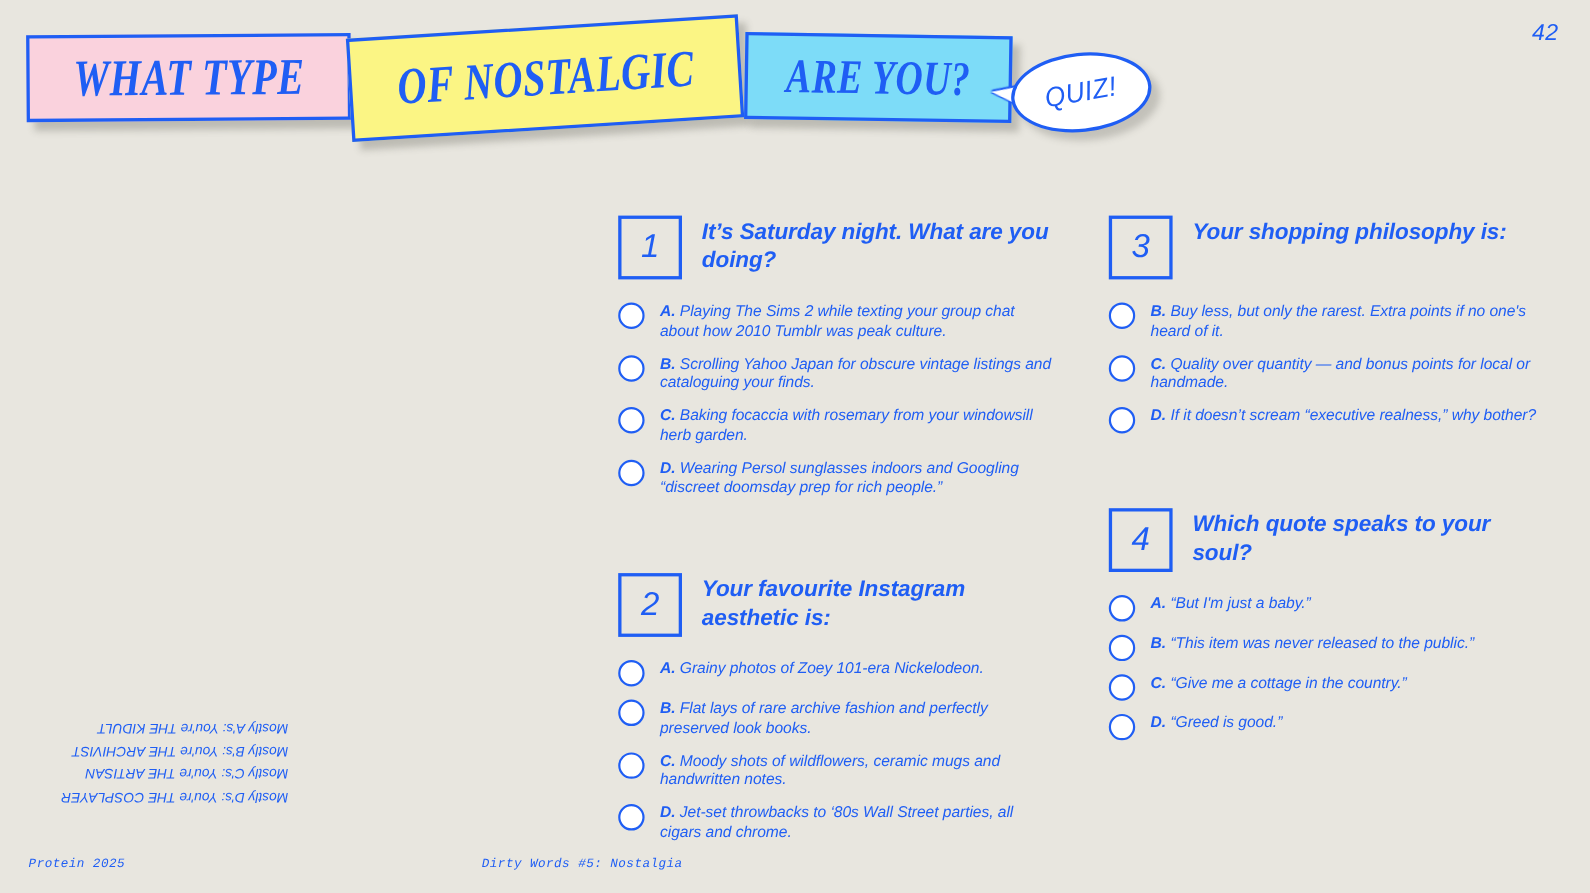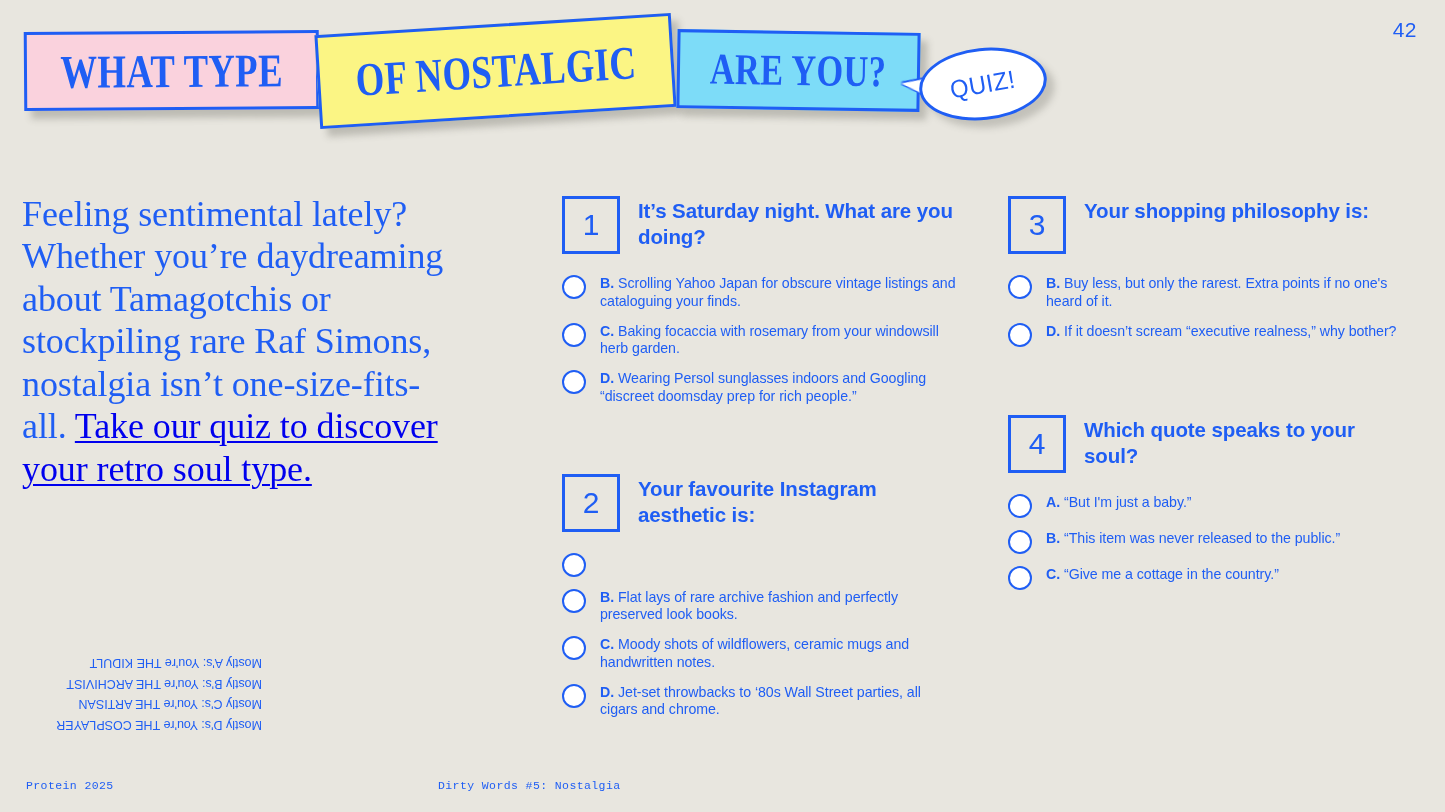--- a/index.html
+++ b/index.html
@@ -14,20 +14,21 @@
     overflow: hidden;
     position: relative;
     -webkit-font-smoothing: antialiased;
   }
 
   .page {
     position: absolute;
     inset: 0;
     width: 1445px;
     height: 812px;
+    font-style: italic;
   }
 
   
   .page-number {
     position: absolute;
     top: 18px;
     right: 28px;
     color: #1f5ef4;
     font-size: 21px;
     font-weight: 400;
@@ -253,23 +254,20 @@
     </div>
     <div class="band band-3">
       <span>ARE YOU?</span>
     </div>
     <div class="bubble-tail"></div>
     <div class="bubble">
       <div class="bubble-label">QUIZ!</div>
     </div>
   </div>
 
-  <div class="intro">
-    <span>Feeling sentimental lately? Whether you’re daydreaming about Tamagotchis or stockpiling rare Raf Simons, nostalgia isn’t one-size-fits-all. </span><a class="intro-link" href="#">Take our quiz to discover your retro soul type.</a>
-  </div>
 
   <div class="answer-key">
     <div class="ak-row">Mostly D's: You're THE COSPLAYER</div>
     <div class="ak-row">Mostly C's: You're THE ARTISAN</div>
     <div class="ak-row">Mostly B's: You're THE ARCHIVIST</div>
     <div class="ak-row">Mostly A's: You're THE KIDULT</div>
   </div>
 
   <div class="footer-left">Protein 2025</div>
   <div class="footer-right">Dirty Words #5: Nostalgia</div>
@@ -277,20 +275,24 @@
   <div class="quiz-col col-a">
 
     <div class="question-block">
       <div class="q-head">
         <div class="q-num">1</div>
         <div class="q-title">It’s Saturday night. What are you doing?</div>
       </div>
       <div class="options">
         <div class="option">
           <div class="radio"></div>
+          <div class="opt-text"><span class="opt-letter">A.</span> <span>Playing The Sims 2 while texting your group chat about how 2010 Tumblr was peak culture.</span></div>
+        </div>
+        <div class="option">
+          <div class="radio"></div>
           <div class="opt-text"><span class="opt-letter">B.</span> <span>Scrolling Yahoo Japan for obscure vintage listings and cataloguing your finds.</span></div>
         </div>
         <div class="option">
           <div class="radio"></div>
           <div class="opt-text"><span class="opt-letter">C.</span> <span>Baking focaccia with rosemary from your windowsill herb garden.</span></div>
         </div>
         <div class="option">
           <div class="radio"></div>
           <div class="opt-text"><span class="opt-letter">D.</span> <span>Wearing Persol sunglasses indoors and Googling “discreet doomsday prep for rich people.”</span></div>
         </div>
@@ -300,20 +302,21 @@
     <div class="q-spacer"></div>
 
     <div class="question-block">
       <div class="q-head">
         <div class="q-num">2</div>
         <div class="q-title">Your favourite Instagram aesthetic is:</div>
       </div>
       <div class="options">
         <div class="option">
           <div class="radio"></div>
+          <div class="opt-text"><span class="opt-letter">A.</span> <span>Grainy photos of Zoey 101-era Nickelodeon.</span></div>
         </div>
         <div class="option">
           <div class="radio"></div>
           <div class="opt-text"><span class="opt-letter">B.</span> <span>Flat lays of rare archive fashion and perfectly preserved look books.</span></div>
         </div>
         <div class="option">
           <div class="radio"></div>
           <div class="opt-text"><span class="opt-letter">C.</span> <span>Moody shots of wildflowers, ceramic mugs and handwritten notes.</span></div>
         </div>
         <div class="option">
@@ -332,20 +335,24 @@
         <div class="q-num">3</div>
         <div class="q-title">Your shopping philosophy is:</div>
       </div>
       <div class="options">
         <div class="option">
           <div class="radio"></div>
           <div class="opt-text"><span class="opt-letter">B.</span> <span>Buy less, but only the rarest. Extra points if no one's heard of it.</span></div>
         </div>
         <div class="option">
           <div class="radio"></div>
+          <div class="opt-text"><span class="opt-letter">C.</span> <span>Quality over quantity — and bonus points for local or handmade.</span></div>
+        </div>
+        <div class="option">
+          <div class="radio"></div>
           <div class="opt-text"><span class="opt-letter">D.</span> <span> If it doesn’t scream “executive realness,” why bother?</span></div>
         </div>
       </div>
     </div>
 
     <div class="q-spacer"></div>
 
     <div class="question-block">
       <div class="q-head">
         <div class="q-num">4</div>
@@ -357,18 +364,22 @@
           <div class="opt-text"><span class="opt-letter">A.</span> <span>“But I'm just a baby.”</span></div>
         </div>
         <div class="option">
           <div class="radio"></div>
           <div class="opt-text"><span class="opt-letter">B.</span> <span>“This item was never released to the public.”</span></div>
         </div>
         <div class="option">
           <div class="radio"></div>
           <div class="opt-text"><span class="opt-letter">C.</span> <span>“Give me a cottage in the country.”</span></div>
         </div>
+        <div class="option">
+          <div class="radio"></div>
+          <div class="opt-text"><span class="opt-letter">D.</span> <span>“Greed is good.”</span></div>
+        </div>
       </div>
     </div>
 
   </div>
 
 </div>
 
 </body></html>

